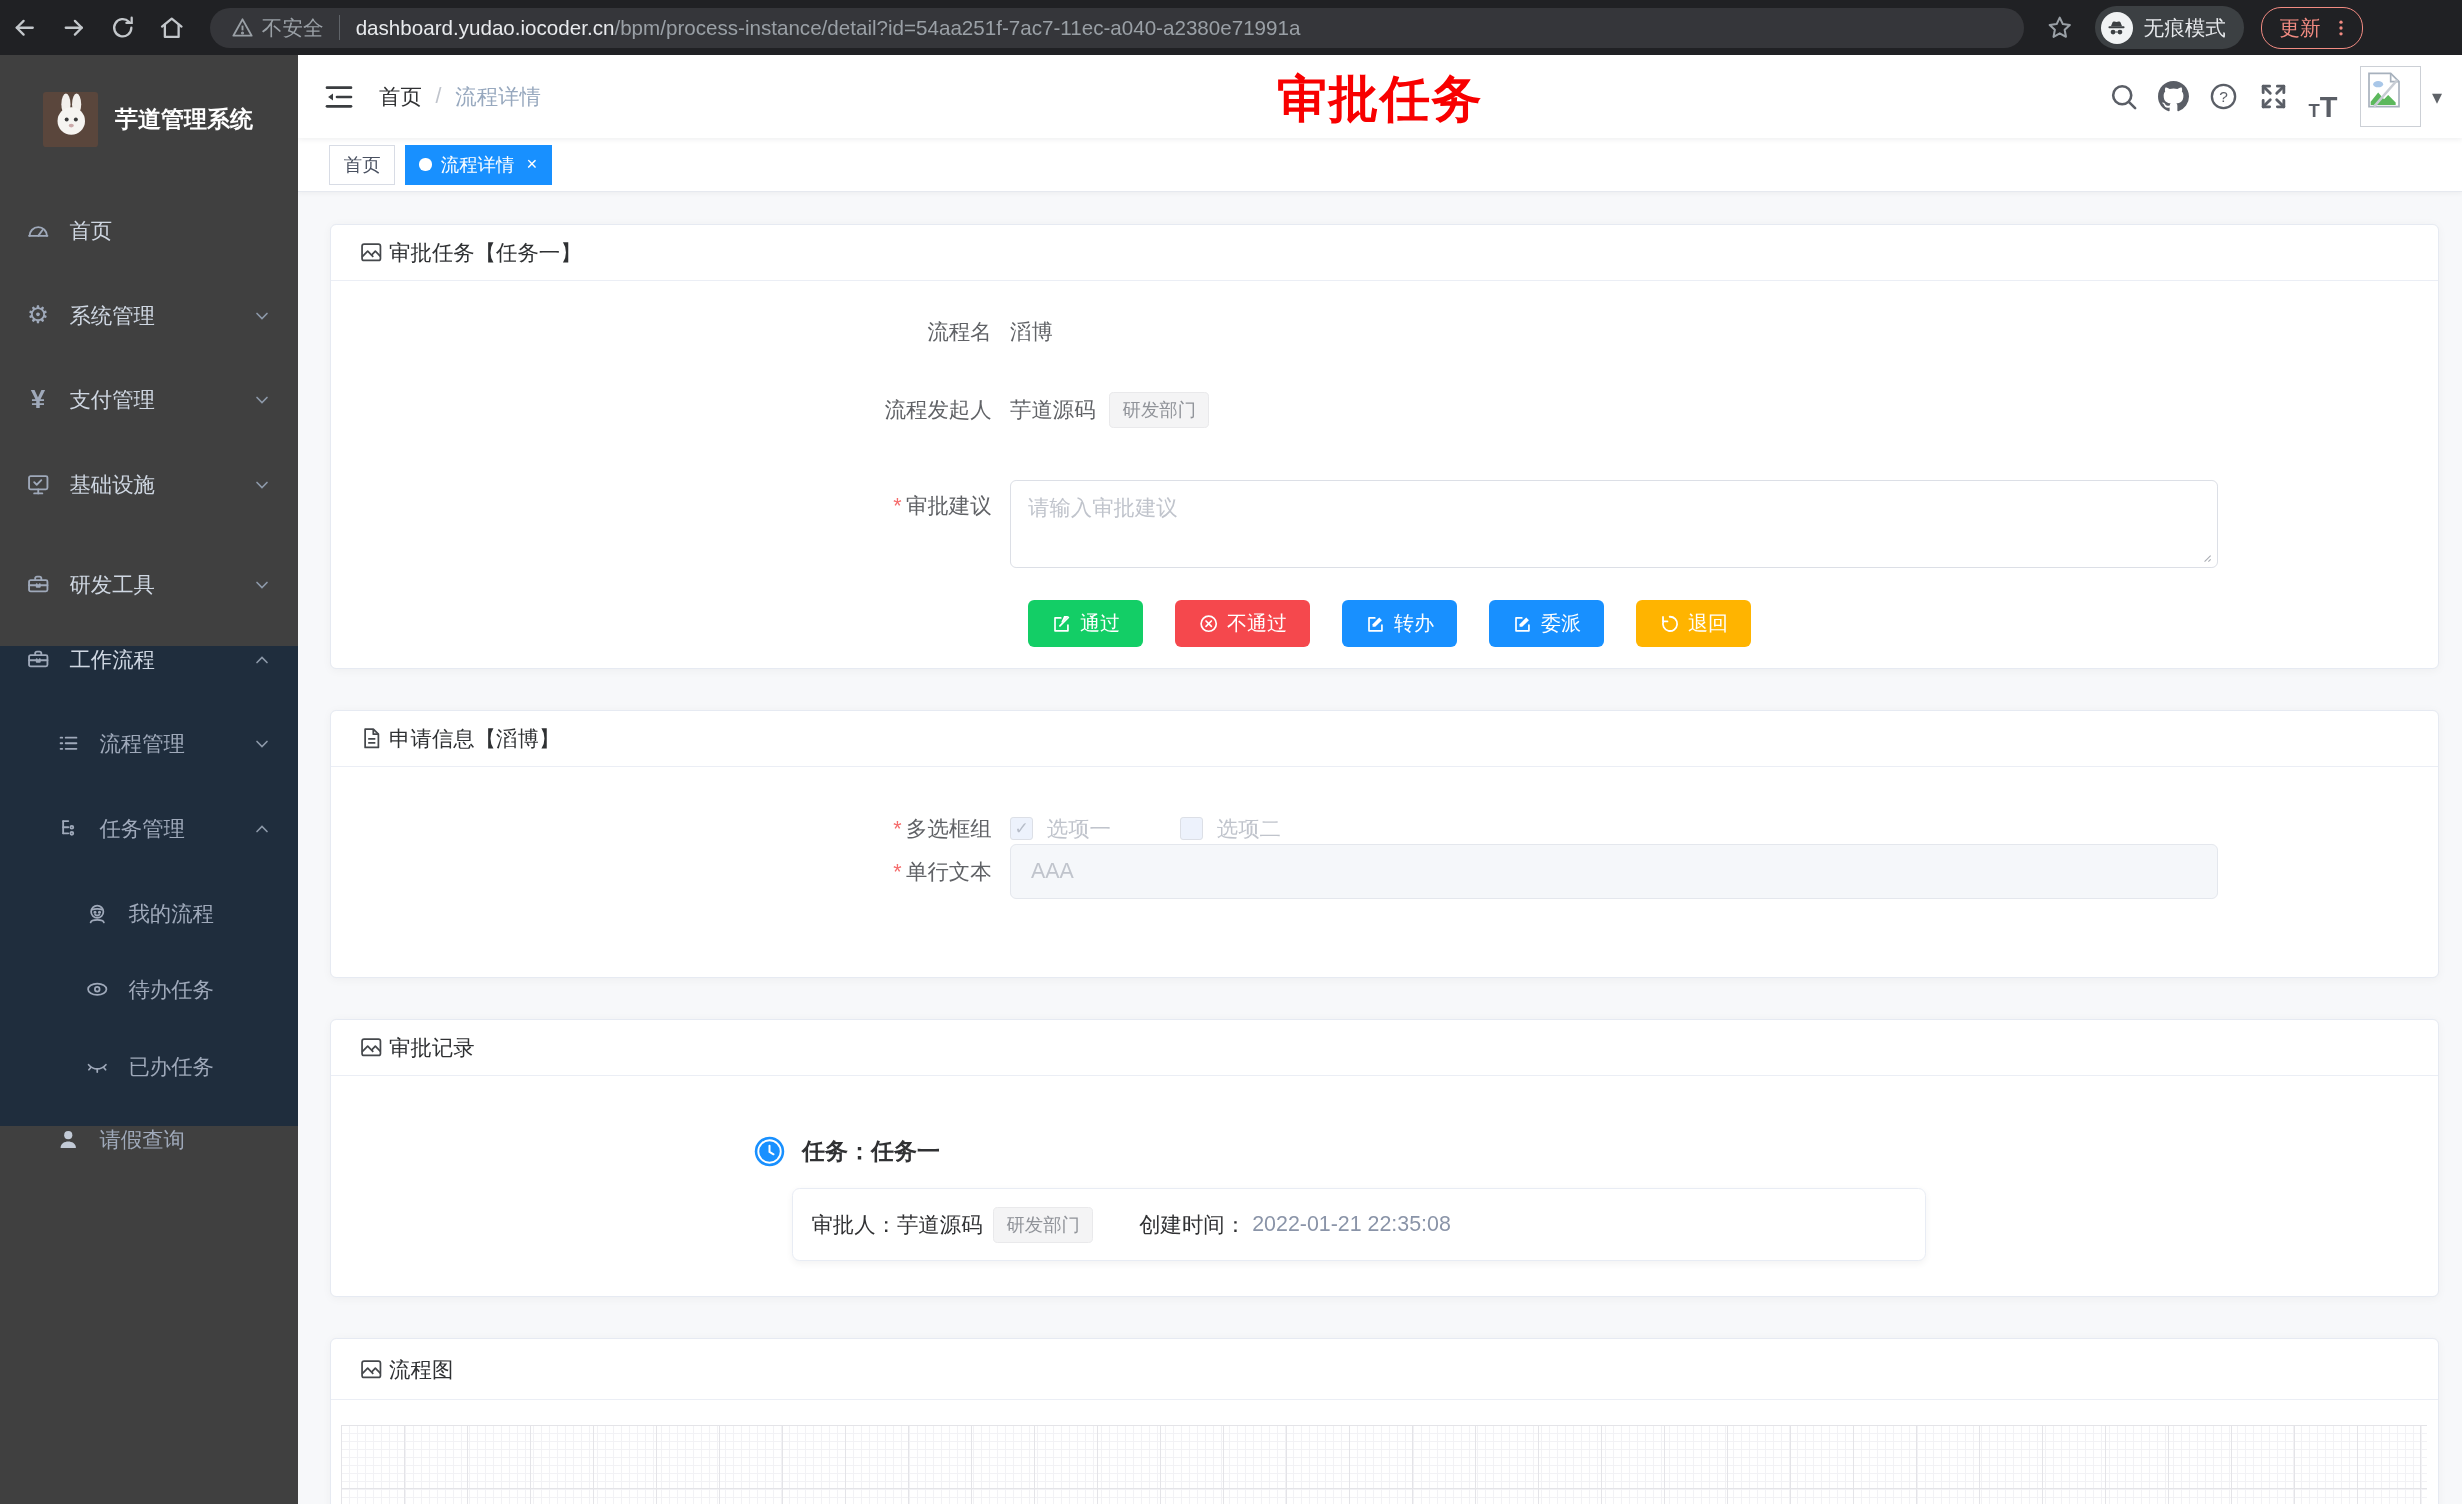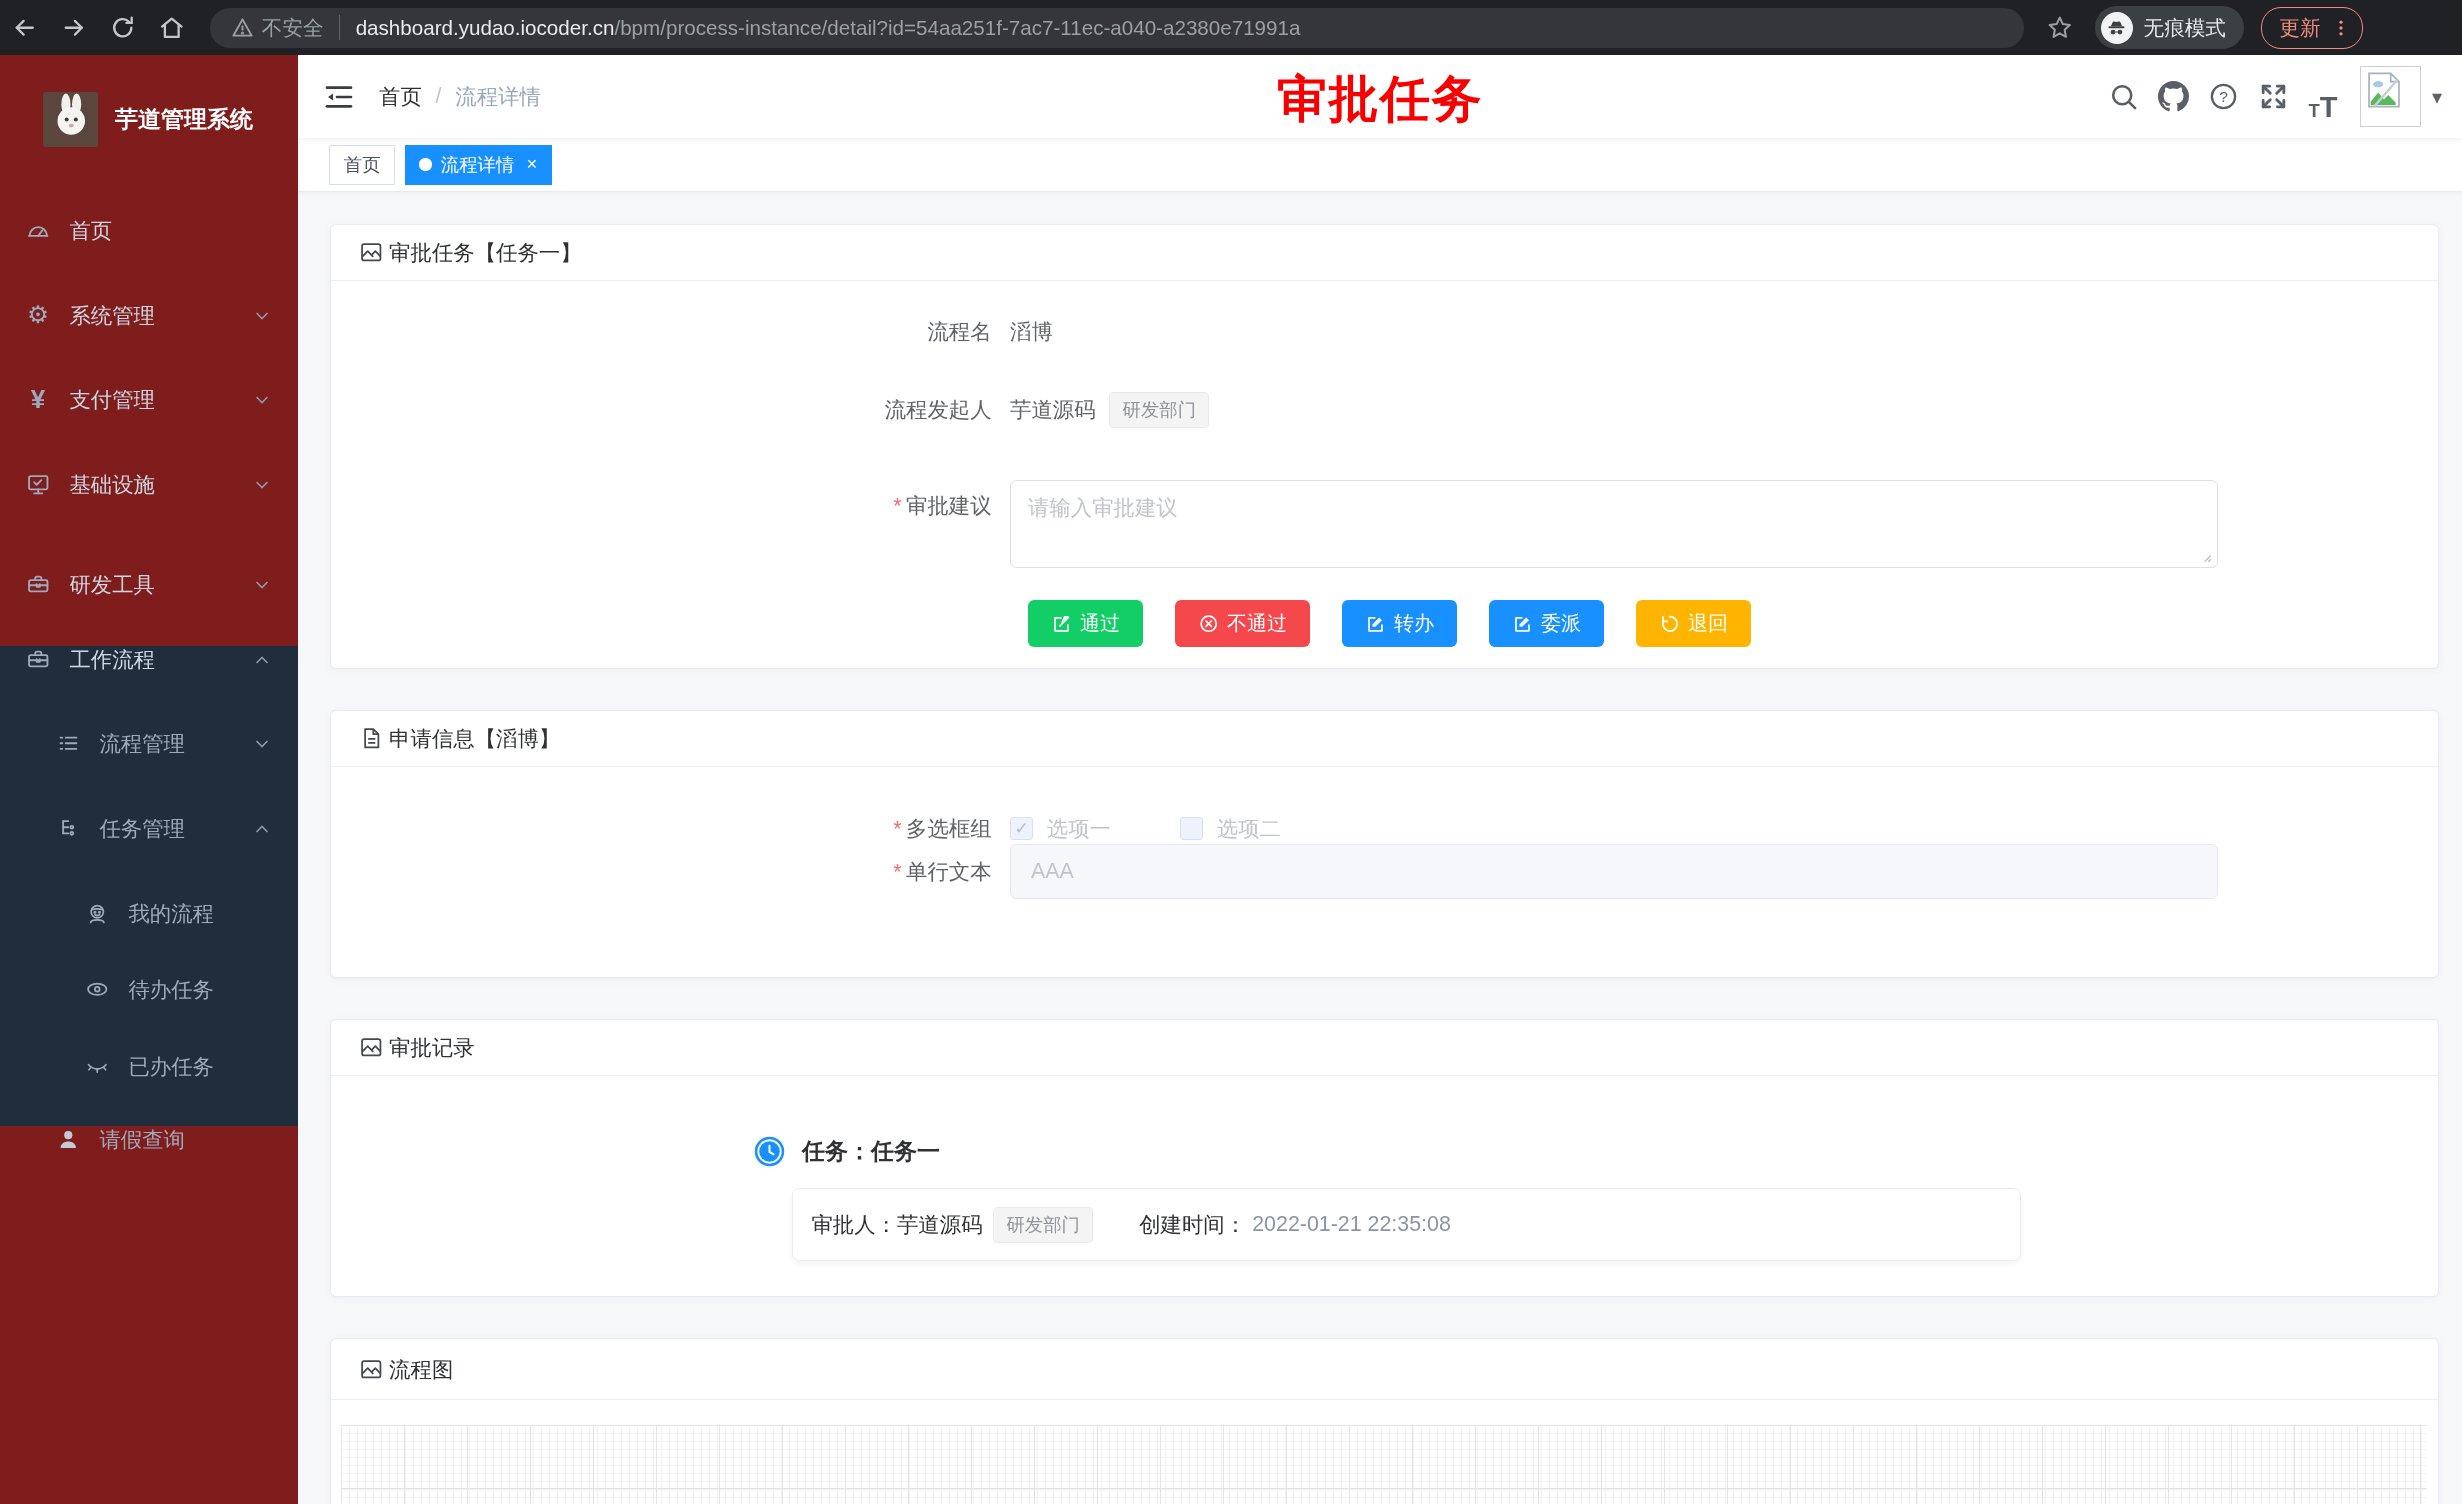--- a/index.html
+++ b/index.html
@@ -25,21 +25,21 @@
     align-items:center;justify-content:center;margin-right:10.7px;}
   .incog-circle svg{width:23px;height:23px;}
   .incog-label{color:#e8eaed;font-size:20.6px;}
   .update-pill{margin-left:17px;height:40px;border:1.5px solid #f28b82;border-radius:20px;
     display:flex;align-items:center;padding:0 10.7px 0 17px;}
   .update-label{color:#f28b82;font-size:20.6px;}
   .menu-dots{margin-left:10.7px;color:#f28b82;display:flex;}
   .menu-dots svg{width:20px;height:20px;}
 
   
-  .sidebar{position:absolute;left:0;top:55px;width:298px;height:1450px;background:#7f1d1d;z-index:40;}
+  .sidebar{position:absolute;left:0;top:55px;width:298px;height:1450px;background:#404040;z-index:40;}
   .logo-row{position:absolute;left:0;top:21.4px;width:100%;height:86px;display:flex;align-items:center;}
   .logo-img{width:55px;height:55px;margin-left:43px;border-radius:3.1px;overflow:hidden;flex:0 0 auto;}
   .logo-title{margin-left:17px;color:#fff;font-size:23px;font-weight:bold;white-space:nowrap;}
   .submenu-bg{position:absolute;left:0;top:591px;width:100%;height:480px;background:#1f2d3d;}
   .side-item{position:absolute;left:0;right:0;height:49px;display:flex;align-items:center;cursor:pointer;}
   .side-item .s-ic{width:26px;height:26px;margin-right:18.4px;color:#9fa9ba;flex:0 0 auto;display:flex;align-items:center;justify-content:center;}
   .side-item .s-ic svg{width:24.5px;height:24.5px;}
   .side-item .s-label{font-size:21.4px;color:#cfd7e2;white-space:nowrap;}
   .side-item.lv2 .s-label,.side-item.lv3 .s-label{color:#9fa9ba;}
   .lv1{padding-left:25px;}.lv2{padding-left:55px;}.lv3{padding-left:84px;}
@@ -110,21 +110,21 @@
   .checkbox-group{display:flex;align-items:center;}
   .cb-item{display:flex;align-items:center;margin-right:69px;}
   .cb-box{width:23px;height:23px;border:1.5px solid #dcdfe6;border-radius:3.1px;background:#edf2fc;
     box-sizing:border-box;display:flex;align-items:center;justify-content:center;}
   .cb-check{font-size:17px;color:#b7bdc9;line-height:17px;}
   .cb-label{font-size:21.4px;color:#c0c4cc;margin-left:13.8px;}
 
   .task-row{display:flex;align-items:flex-end;padding-left:423px;}
   .clock-node{width:31px;height:31px;flex:0 0 auto;}
   .task-text{font-size:23px;font-weight:bold;color:#303133;margin-left:17px;}
-  .record-box{margin-left:461px;width:1229px;height:73px;background:#fff;border:1.5px solid #e8ecf4;
+  .record-box{margin-left:461px;width:1134px;height:73px;background:#fff;border:1.5px solid #e8ecf4;
     border-radius:7.6px;box-shadow:0 2.3px 7.6px rgba(0,0,0,.05);display:flex;align-items:center;
     padding:0 18.4px;box-sizing:border-box;}
   .rec-text{font-size:21.4px;color:#303133;display:flex;align-items:center;}
   .rec-time-label{margin-left:46px;}
   .rec-time{color:#8a94a8;margin-left:6.1px;}
 
   .bpmn-grid{margin:25px 10.7px 0 10px;height:291px;
     background-color:#fff;
     background-image:
       linear-gradient(#e4e4e8 0.8px, transparent 0.8px),

